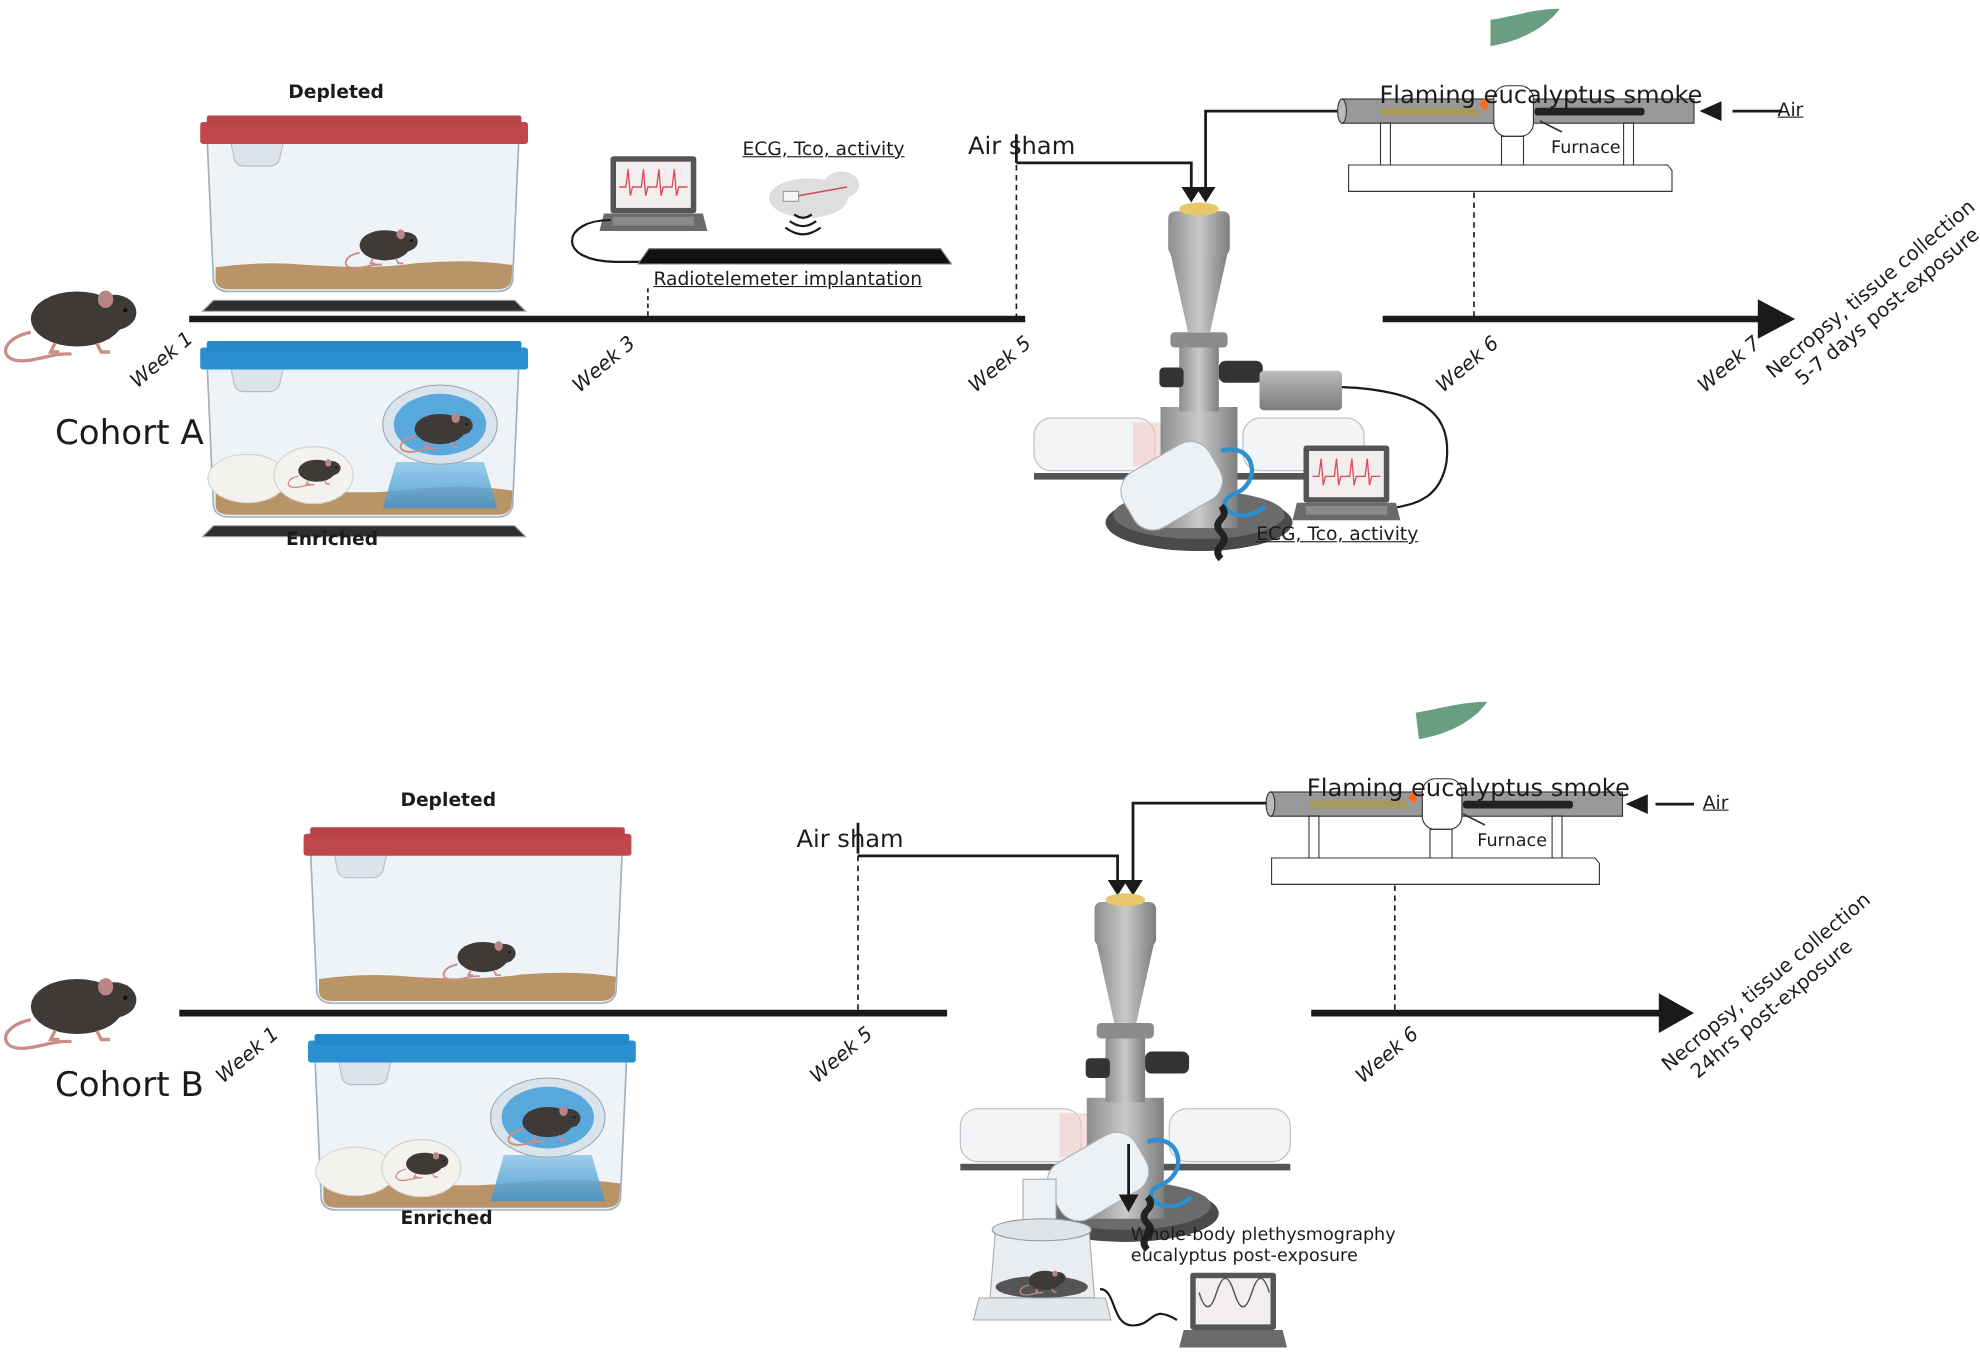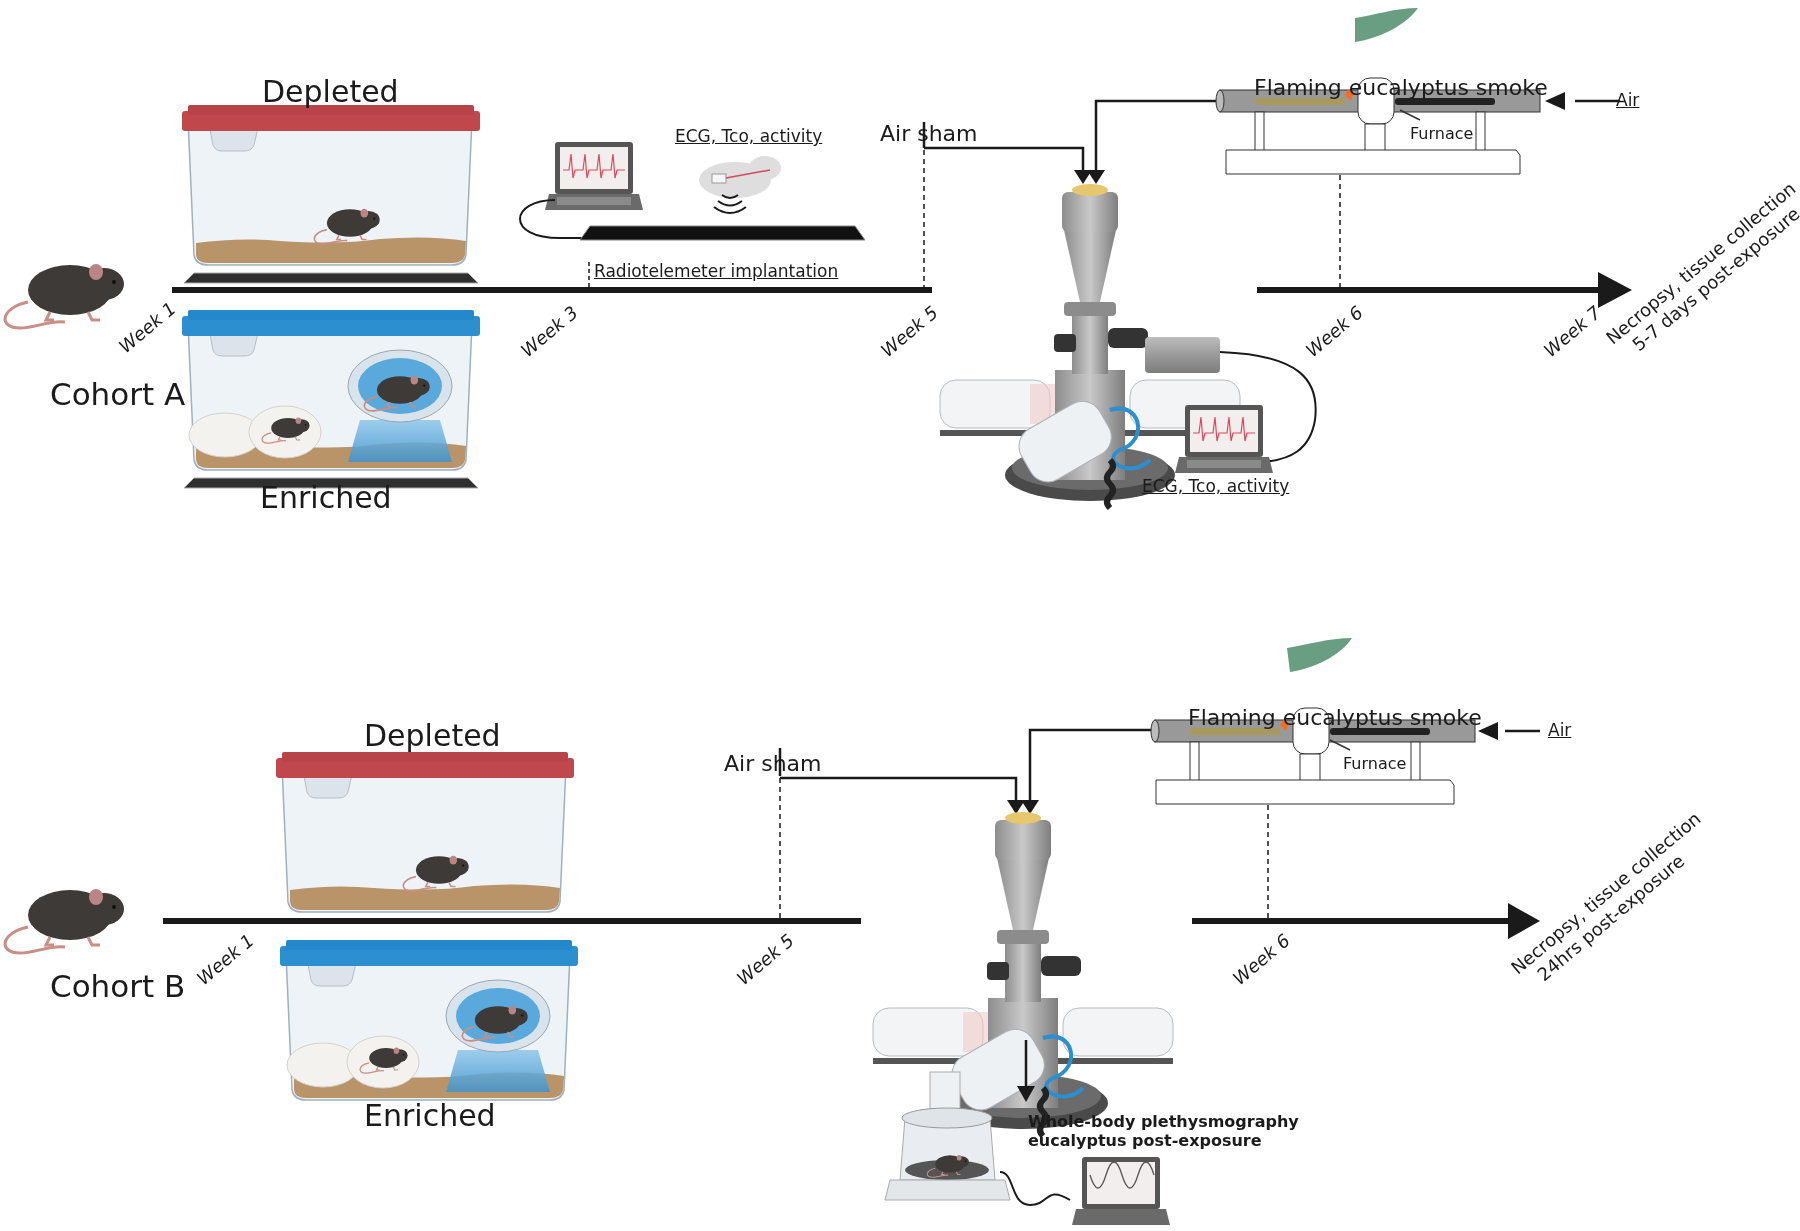--- a/index.html
+++ b/index.html
@@ -1,20 +1,20 @@
 <!DOCTYPE html>
 <html><head>
 <meta charset="utf-8">
 <style>
   html, body { margin:0; padding:0; background:#ffffff; }
   body { width:1800px; height:1231px; position:relative; overflow:hidden;
          font-family:"DejaVu Sans", "Liberation Sans", sans-serif; color:#1a1a1a; }
   svg { position:absolute; left:0; top:0; }
   .lbl { position:absolute; white-space:nowrap; color:#1b1b1b; }
-  .cage-lbl { font-size:30px; }
+  .cage-lbl { font-size:17px;font-weight:bold; }
   .cohort { font-size:31px;margin-left:36px; }
   .week { font-size:18px; font-style:italic; transform-origin:left bottom; transform:rotate(-40deg); }
   .small { font-size:17px;text-decoration:underline; }
   .mid { font-size:22px;margin-top:31px; }
   .tiny { font-size:16px; }
   .end-lbl { font-size:18px; line-height:22px; transform-origin:left bottom; transform:rotate(-40deg); white-space:nowrap; }
 </style>
 </head>
 <body>
 
@@ -246,21 +246,21 @@
 <div class="lbl cage-lbl" style="left:262px;top:74px;">Depleted</div>
 <div class="lbl cage-lbl" style="left:260px;top:480px;">Enriched</div>
 <div class="lbl cohort" style="left:14px;top:376px;">Cohort A</div>
 
 <div class="lbl week" style="left:128px;top:336px;">Week 1</div>
 <div class="lbl week" style="left:530px;top:340px;">Week 3</div>
 <div class="lbl week" style="left:890px;top:340px;">Week 5</div>
 <div class="lbl week" style="left:1315px;top:340px;">Week 6</div>
 <div class="lbl week" style="left:1553px;top:340px;">Week 7</div>
 
-<div class="lbl small" style="left:594px;top:261px;">Radiotelemeter implantation</div>
+<div class="lbl small" style="left:594px;top:244px;">Radiotelemeter implantation</div>
 <div class="lbl small" style="left:675px;top:126px;">ECG, Tco, activity</div>
 <div class="lbl mid" style="left:880px;top:90px;">Air sham</div>
 <div class="lbl mid" style="left:1254px;top:44px;">Flaming eucalyptus smoke</div>
 <div class="lbl tiny" style="left:1410px;top:124px;">Furnace</div>
 <div class="lbl small" style="left:1616px;top:90px;">Air</div>
 <div class="lbl small" style="left:1142px;top:476px;">ECG, Tco, activity</div>
 
 <div class="lbl end-lbl" style="left:1630px;top:322px;">
   <div>Necropsy, tissue collection</div>
   <div style="padding-left:16px;">5-7 days post-exposure</div>
@@ -272,21 +272,21 @@
 
 <div class="lbl week" style="left:206px;top:968px;">Week 1</div>
 <div class="lbl week" style="left:746px;top:968px;">Week 5</div>
 <div class="lbl week" style="left:1242px;top:968px;">Week 6</div>
 
 <div class="lbl mid" style="left:724px;top:720px;">Air sham</div>
 <div class="lbl mid" style="left:1188px;top:674px;">Flaming eucalyptus smoke</div>
 <div class="lbl tiny" style="left:1343px;top:754px;">Furnace</div>
 <div class="lbl small" style="left:1548px;top:720px;">Air</div>
 
-<div class="lbl tiny" style="left:1028px;top:1112px;line-height:19px;font-weight:bold;">
+<div class="lbl tiny" style="left:1028px;top:1112px;line-height:19px;">
   <div>Whole-body plethysmography</div>
   <div>eucalyptus post-exposure</div>
 </div>
 
 <div class="lbl end-lbl" style="left:1535px;top:952px;">
   <div>Necropsy, tissue collection</div>
   <div style="padding-left:16px;">24hrs post-exposure</div>
 </div>
 
 </body></html>

